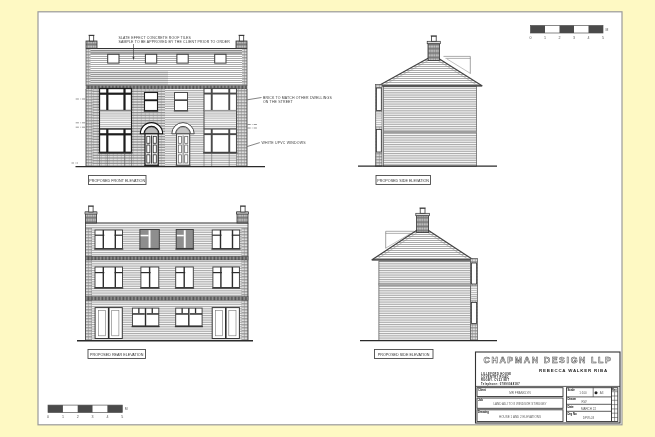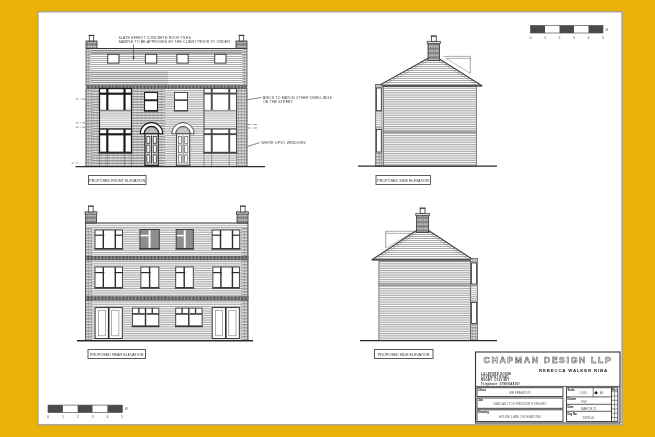--- a/index.html
+++ b/index.html
@@ -1,16 +1,16 @@
 <!DOCTYPE html>
 <html><head>
 <meta charset="utf-8">
 <style>
   html,body{margin:0;padding:0;background:#ffffff;}
-  .page{position:relative;width:655px;height:437px;background:#eab308;overflow:hidden;
+  .page{position:relative;width:655px;height:437px;background:#fef9c3;overflow:hidden;
         font-family:"Liberation Sans", sans-serif;}
   svg{position:absolute;left:0;top:0;}
   text{font-family:"Liberation Sans", sans-serif;}
 </style>
 </head>
 <body>
 <div class="page">
 <svg width="655" height="437" viewBox="0 0 655 437">
 <defs>
   <pattern id="wallL" patternUnits="userSpaceOnUse" width="4" height="1.8">

